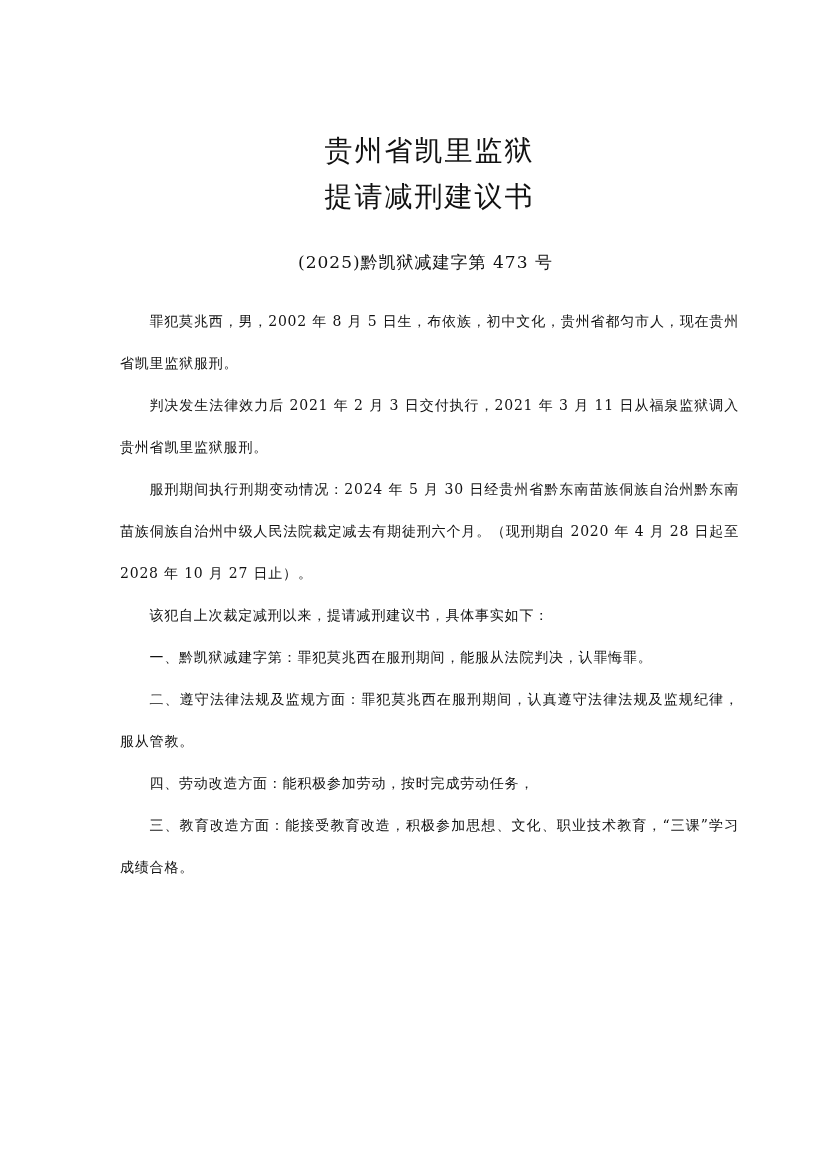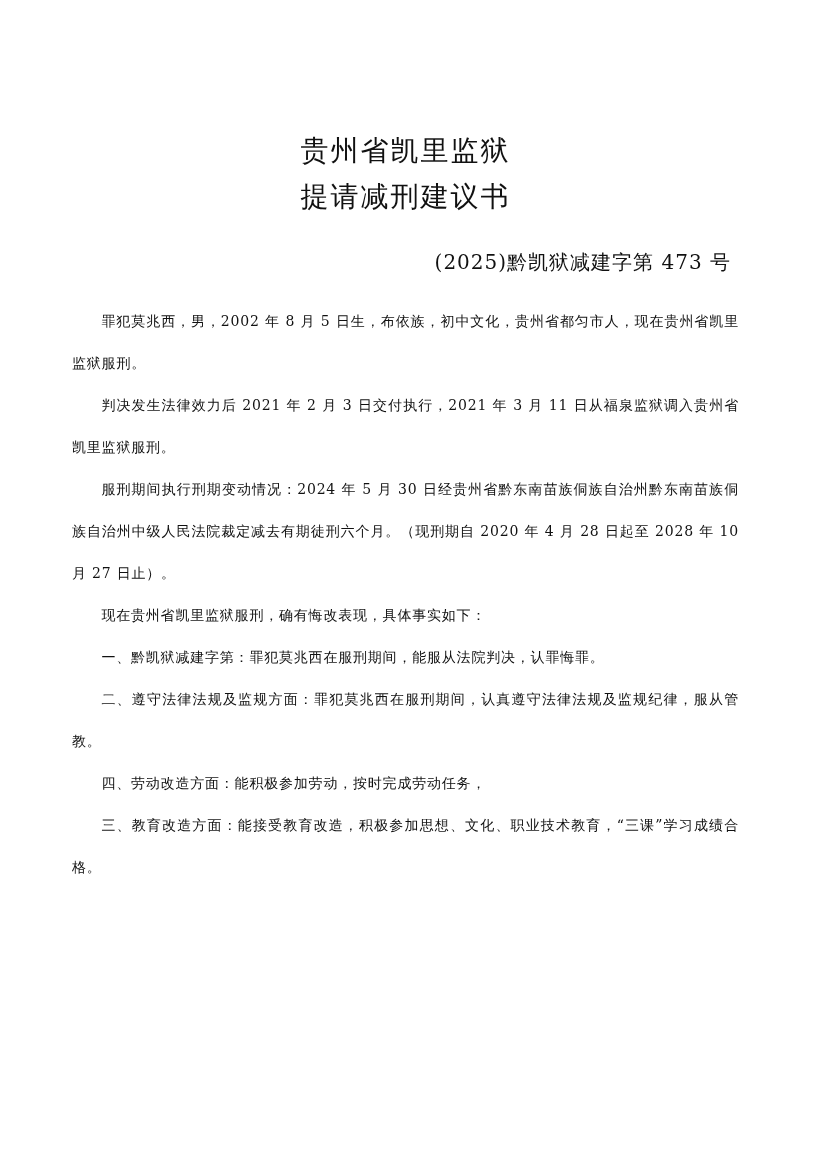--- a/index.html
+++ b/index.html
@@ -12,38 +12,38 @@
     height: 1169px;
     font-family: "DejaVu Serif", "Liberation Serif", serif;
     color: #111111;
     position: relative;
     overflow: hidden;
   }
   .page {
     box-sizing: border-box;
     width: 827px;
     height: 1169px;
-    padding: 128px 88px 40px 72px;
+    padding: 128px 88px 40px 120px;
     background: #ffffff;
     border-radius: 16px;
   }
   .doc-title {
     text-align: center;
     font-size: 28px;
     line-height: 46px;
     letter-spacing: 2px;
     font-weight: 500;
     font-family: "DejaVu Serif", "Liberation Serif", serif;
   }
   .doc-title .line {
     display: block;
   }
   .doc-number {
-    text-align: right;
-    font-size: 20px;
+    text-align: center;
+    font-size: 17px;
     line-height: 32px;
     letter-spacing: 1px;
     margin-top: 26px;
     margin-right: 8px;
   }
   .body-text {
     margin-top: 22px;
   }
   .para {
     font-size: 14px;
@@ -64,20 +64,20 @@
     <span class="line">贵州省凯里监狱</span>
     <span class="line">提请减刑建议书</span>
   </div>
 
   <div class="doc-number">(2025)黔凯狱减建字第 473 号</div>
 
   <div class="body-text">
     <p class="para">罪犯莫兆西，男，2002 年 8 月 5 日生，布依族，初中文化，贵州省都匀市人，现在贵州省凯里监狱服刑。</p>
     <p class="para">判决发生法律效力后 2021 年 2 月 3 日交付执行，2021 年 3 月 11 日从福泉监狱调入贵州省凯里监狱服刑。</p>
     <p class="para">服刑期间执行刑期变动情况：2024 年 5 月 30 日经贵州省黔东南苗族侗族自治州黔东南苗族侗族自治州中级人民法院裁定减去有期徒刑六个月。（现刑期自 2020 年 4 月 28 日起至 2028 年 10 月 27 日止）。</p>
-    <p class="para">现在贵州省凯里监狱服刑，确有悔改表现，具体事实如下：</p>
+    <p class="para">该犯自上次裁定减刑以来，提请减刑建议书，具体事实如下：</p>
     <p class="para">一、黔凯狱减建字第：罪犯莫兆西在服刑期间，能服从法院判决，认罪悔罪。</p>
     <p class="para">二、遵守法律法规及监规方面：罪犯莫兆西在服刑期间，认真遵守法律法规及监规纪律，服从管教。</p>
     <p class="para">四、劳动改造方面：能积极参加劳动，按时完成劳动任务，</p>
     <p class="para">三、教育改造方面：能接受教育改造，积极参加思想、文化、职业技术教育，“三课”学习成绩合格。</p>
   </div>
 
 </div>
 
 </body></html>

